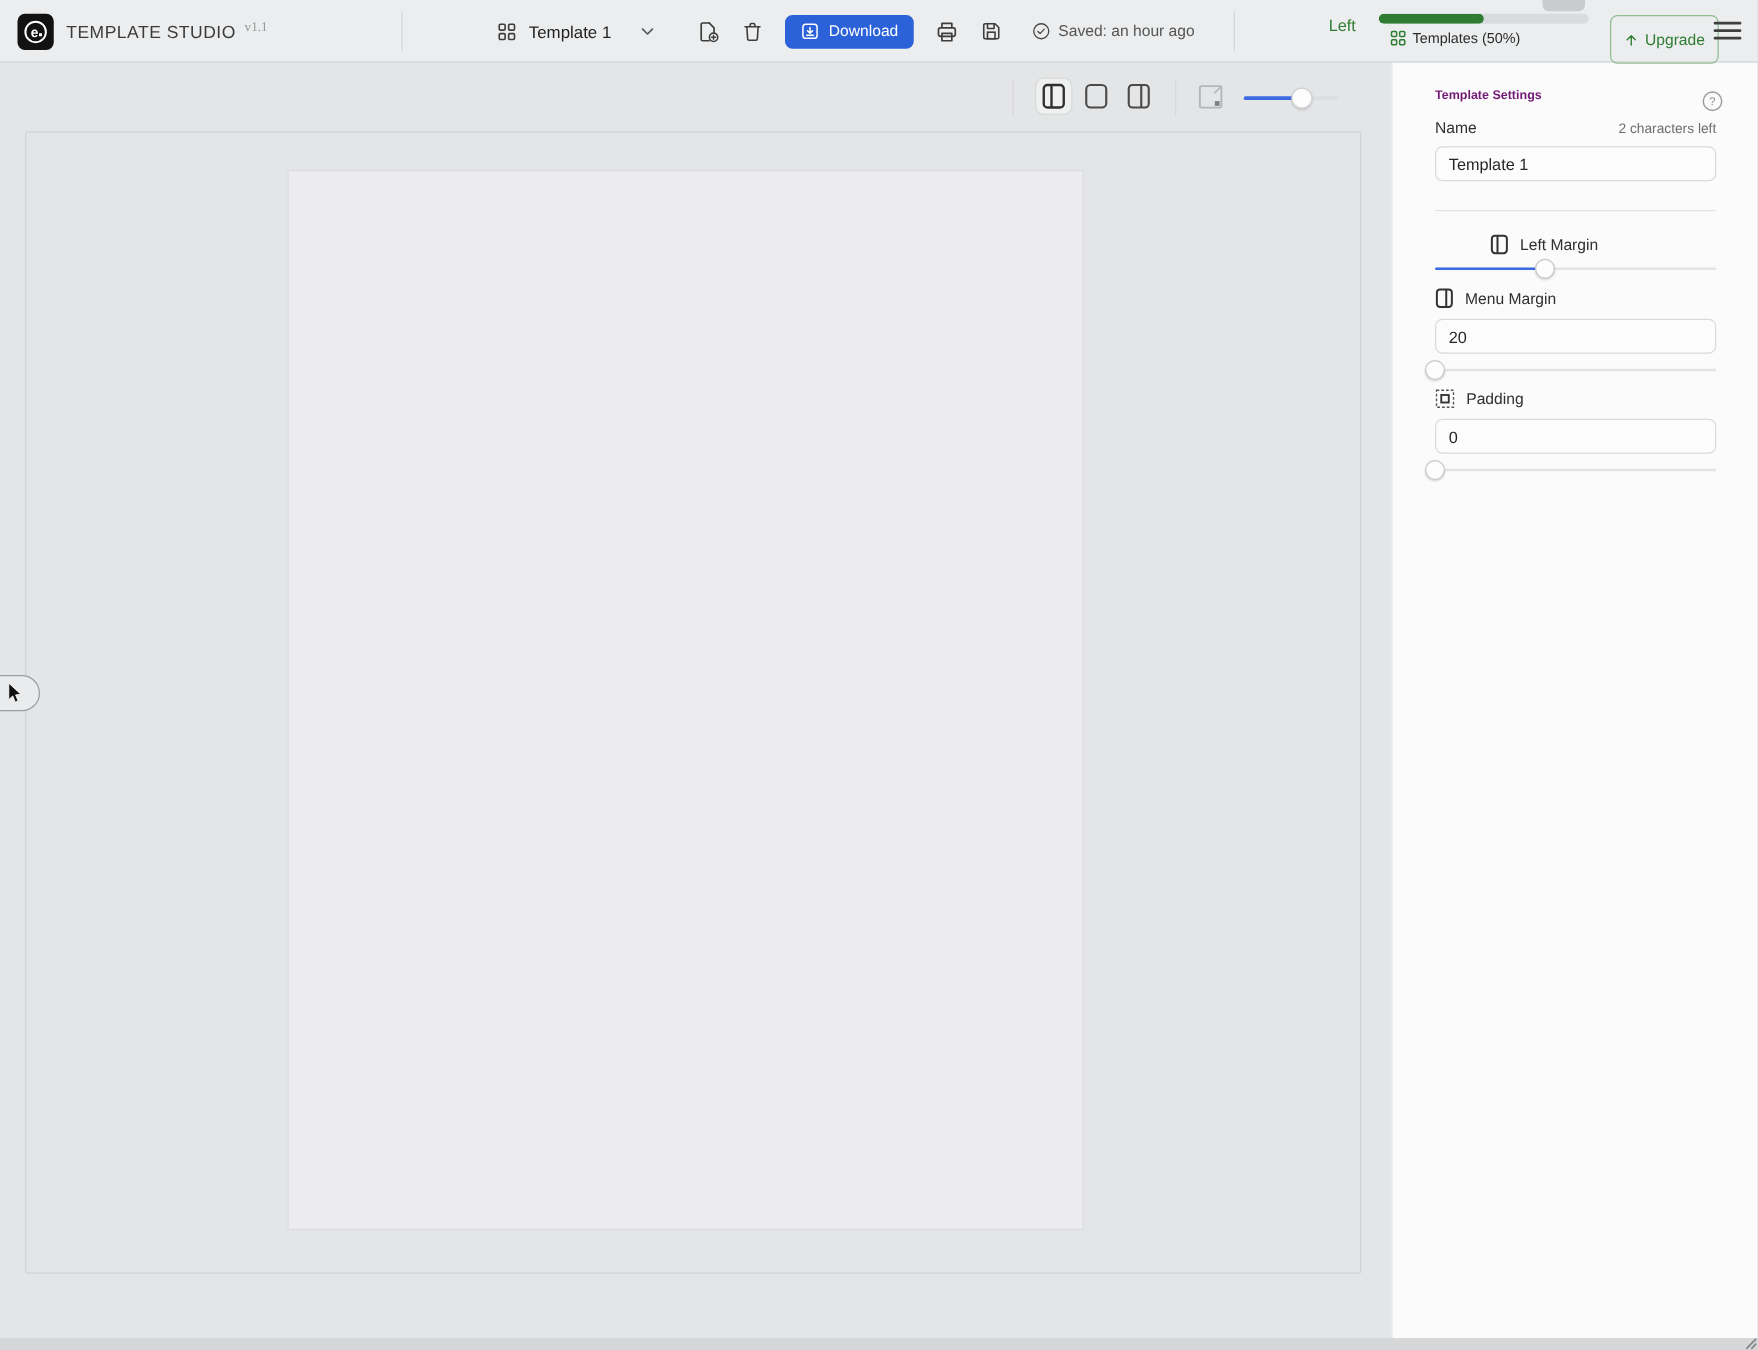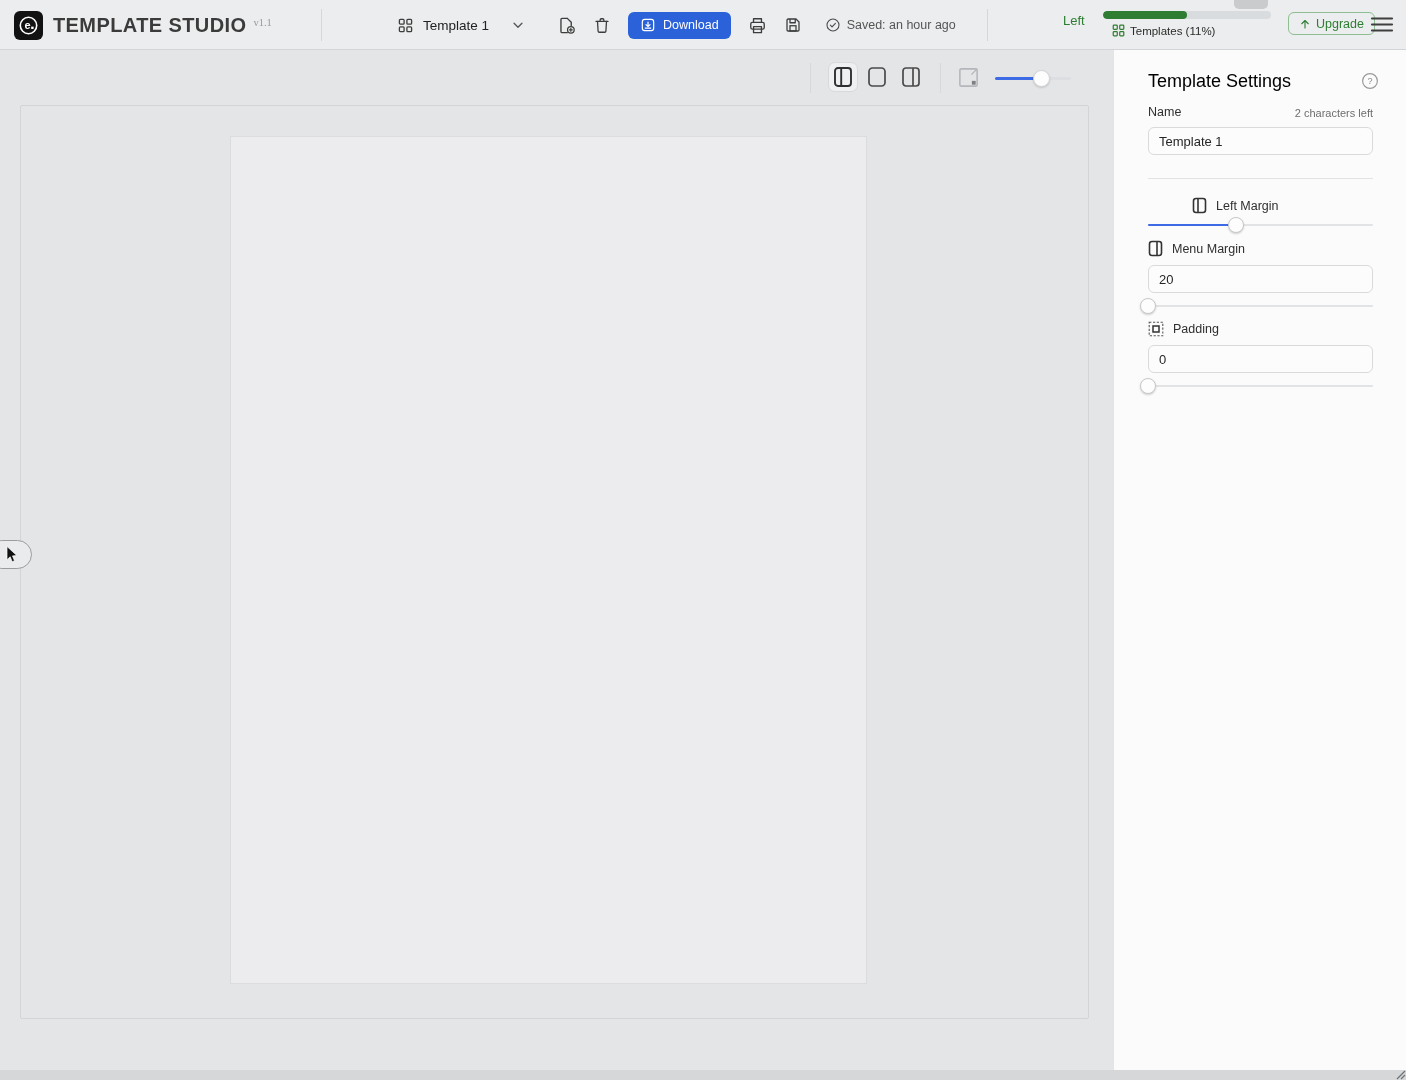--- a/index.html
+++ b/index.html
@@ -12,21 +12,21 @@
   svg { display:block; }
 
   
   .topbar {
     position:relative; height:50px; flex:0 0 50px;
     background:#ecedee; border-bottom:1px solid #d2d4d7;
     z-index:5;
   }
   .brand { position:absolute; left:14px; top:0; height:50px; display:flex; align-items:center; gap:10px; }
   .logo { width:29px; height:29px; background:#121212; border-radius:6px; display:flex; align-items:center; justify-content:center; }
-  .brand-name { font-size:20px; font-weight:700; letter-spacing:.4px; color:#3b3b3b; }
+  .brand-name { font-size:14px; font-weight:400; letter-spacing:.4px; color:#3b3b3b; }
   .brand-ver { font-size:10.5px; color:#999; position:relative; top:-3px; margin-left:-3px;font-family:Liberation Serif, serif; }
   .tb-divider { position:absolute; top:9px; width:1px; height:32px; background:#d6d7d9; }
 
   .center-group { position:absolute; left:398px; top:0; height:50px; display:flex; align-items:center; }
   .tpl-group { display:flex; align-items:center; gap:8px; background:none; border:none; font:inherit; cursor:pointer; }
   .tpl-label { font-size:13.5px; color:#222; margin-left:2px; }
   .icon-btn { background:none; border:none; padding:0; display:flex; align-items:center; justify-content:center; cursor:pointer; color:#3d3d3d; }
   .doc-actions { display:flex; align-items:center; gap:17px; margin-left:32px; }
   .download-btn {
     display:flex; align-items:center; gap:7px; background:#2b62d9; color:#fff;
@@ -36,21 +36,21 @@
   .saved-group { display:flex; align-items:center; gap:6px; margin-left:6px; color:#4f4f4f; }
   .saved-text { font-size:12.5px; color:#555; }
 
   .plan-label { position:absolute; left:1063px; top:13px; font-size:13px; color:#2e7d32; }
   .usage-wrap { position:absolute; left:1103px; top:11px; width:168px; }
   .usage-track { width:168px; height:8px; border-radius:4px; background:#d9dcdf; overflow:hidden; }
   .usage-fill { height:8px; border-radius:4px; background:#2e7d32; }
   .usage-caption { display:flex; align-items:center; gap:5px; margin:5px 0 0 9px; }
   .usage-caption span { font-size:11.5px; color:#2b2b2b; }
   .upgrade-btn {
-    position:absolute; left:1288px; top:12px; height:23px; padding:0 10px;
+    position:absolute; left:1288px; top:12px; height:39px; padding:0 10px;
     display:flex; align-items:center; gap:5px; background:transparent;
     border:1px solid #8fbe92; border-radius:6px; color:#2e7d32; font-size:12.5px;
     font-family:inherit; cursor:pointer;
   }
   .menu-btn { position:absolute; left:1370px; top:16px; }
   .top-pill { position:absolute; left:1234px; top:0; width:34px; height:9px; background:#c9cbcd; border-radius:0 0 5px 5px; }
 
   
   .content { flex:1; display:flex; min-height:0; }
 
@@ -77,21 +77,21 @@
     border:1px solid #9a9da0; border-radius:15px; background:#eaebec;
     display:flex; align-items:center; justify-content:flex-end; padding-right:12px;
     cursor:pointer;
   }
 
   
   .sidebar {
     position:relative; flex:0 0 293px; background:#fbfbfc;
     border-left:1px solid #e4e4e6; padding:0 33px 0 34px;
   }
-  .panel-title { margin-top:21px; font-size:18px; font-weight:400; color:#000000; }
+  .panel-title { margin-top:21px; font-size:10px; font-weight:700; color:#701a75; }
   .help-btn { position:absolute; right:27px; top:22px; background:none; border:none; padding:0; cursor:pointer; }
   .name-row { margin-top:13px; display:flex; justify-content:space-between; align-items:flex-end; }
   .field-label { font-size:12.5px; color:#2f2f2f; }
   .hint { font-size:11px; color:#6e6e6e; }
   .text-input {
     margin-top:8px; width:100%; height:28px; border:1px solid #d9dadc; border-radius:6px;
     background:#fcfcfd; padding:0 10px; font-size:13px; color:#262626; font-family:inherit;
   }
   .sep { margin-top:23px; border:none; border-top:1px solid #e2e2e4; }
   .ctl-label-row { display:flex; align-items:center; gap:9px; color:#2f2f2f; }
@@ -202,21 +202,21 @@
     </div>
     <div class="usage-caption">
       <svg width="13" height="13" viewBox="0 0 16 16">
         <g fill="none" stroke="#2e7d32" stroke-width="1.5">
           <rect x="1.5" y="1.5" width="5" height="5" rx="1"></rect>
             <rect x="9.5" y="1.5" width="5" height="5" rx="1"></rect>
           <rect x="1.5" y="9.5" width="5" height="5" rx="1"></rect>
             <rect x="9.5" y="9.5" width="5" height="5" rx="1"></rect>
         </g>
       </svg>
-      <span>Templates (11%)</span>
+      <span>Templates (50%)</span>
     </div>
   </div>
   <button class="upgrade-btn">
     <svg width="12" height="12" viewBox="0 0 24 24">
       <path d="M12 20V5M5.5 11.5L12 5l6.5 6.5" fill="none" stroke="#2e7d32" stroke-width="2.2" stroke-linecap="round" stroke-linejoin="round"></path>
     </svg>
     <span>Upgrade</span>
   </button>
   <button class="icon-btn menu-btn">
     <svg width="24" height="17" viewBox="0 0 24 17">

